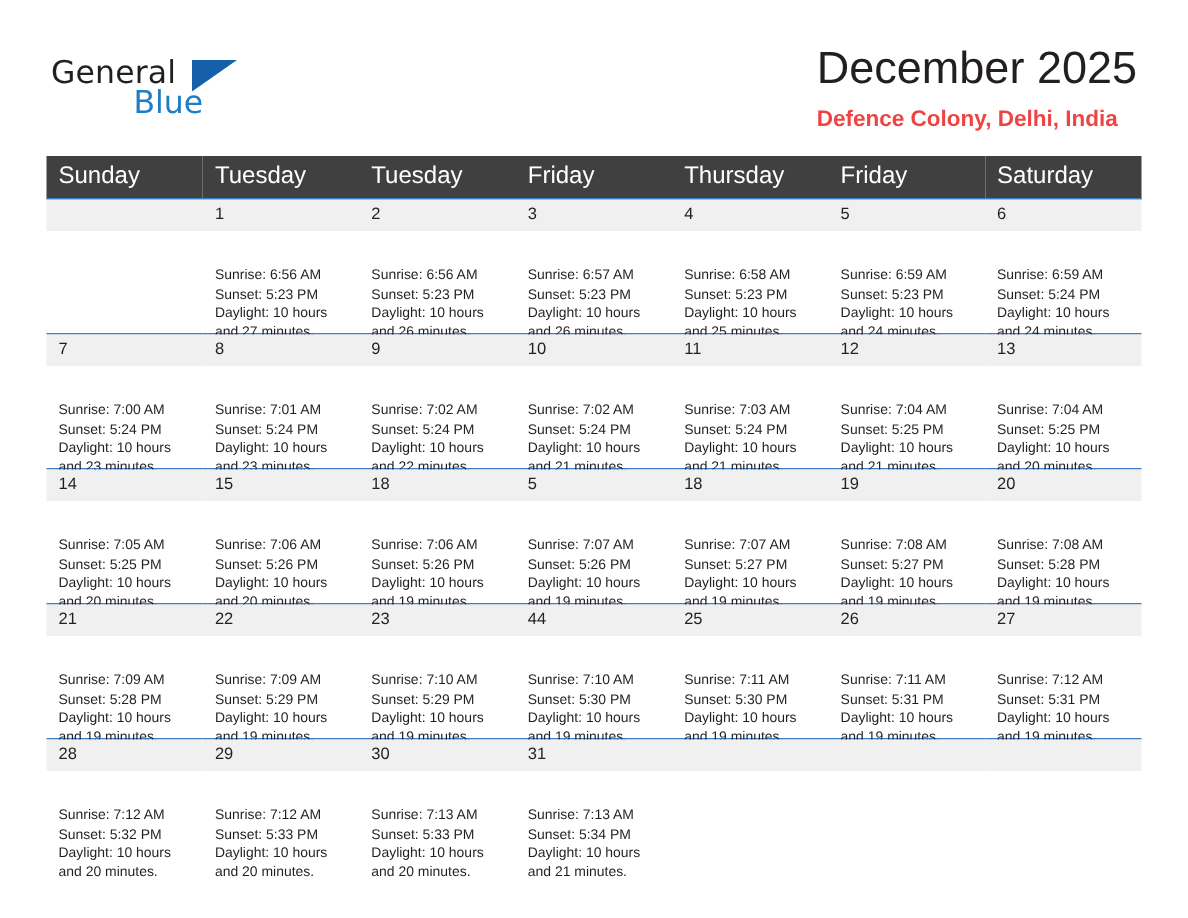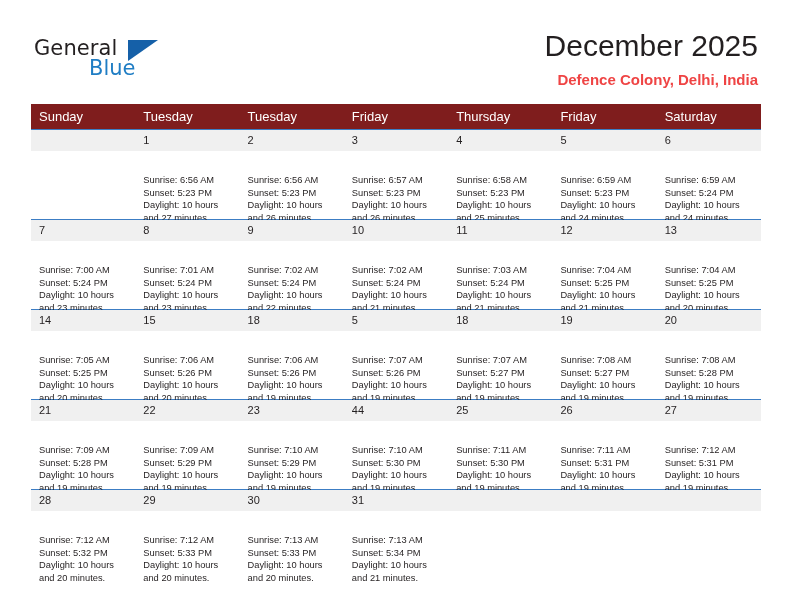--- a/index.html
+++ b/index.html
@@ -62,21 +62,20 @@
     width: 0;
     height: 0;
     border-left: 30px solid #1560a8;
     border-bottom: 21px solid transparent;
   }
 
   .title-block {
     position: absolute;
     right: 34px;
     top: 28px;
-    text-align: right;
   }
   .cal-title {
     font-size: 30px;
     font-weight: normal;
     color: #231f20;
     line-height: 36px;
     white-space: nowrap;
   }
   .cal-subtitle {
     font-size: 15px;
@@ -91,23 +90,23 @@
   .calendar {
     position: absolute;
     left: 31px;
     top: 104px;
     width: 730px;
     border-collapse: collapse;
     table-layout: fixed;
   }
 
   .calendar th {
-    background: #7f1d1d;
+    background: #404040;
     color: #ffffff;
-    font-size: 13px;
+    font-size: 16px;
     font-weight: normal;
     text-align: left;
     padding: 5px 0 5px 8px;
     height: 11px;
     border: none;
   }
 
   .week-row td {
     vertical-align: top;
     padding: 0;

